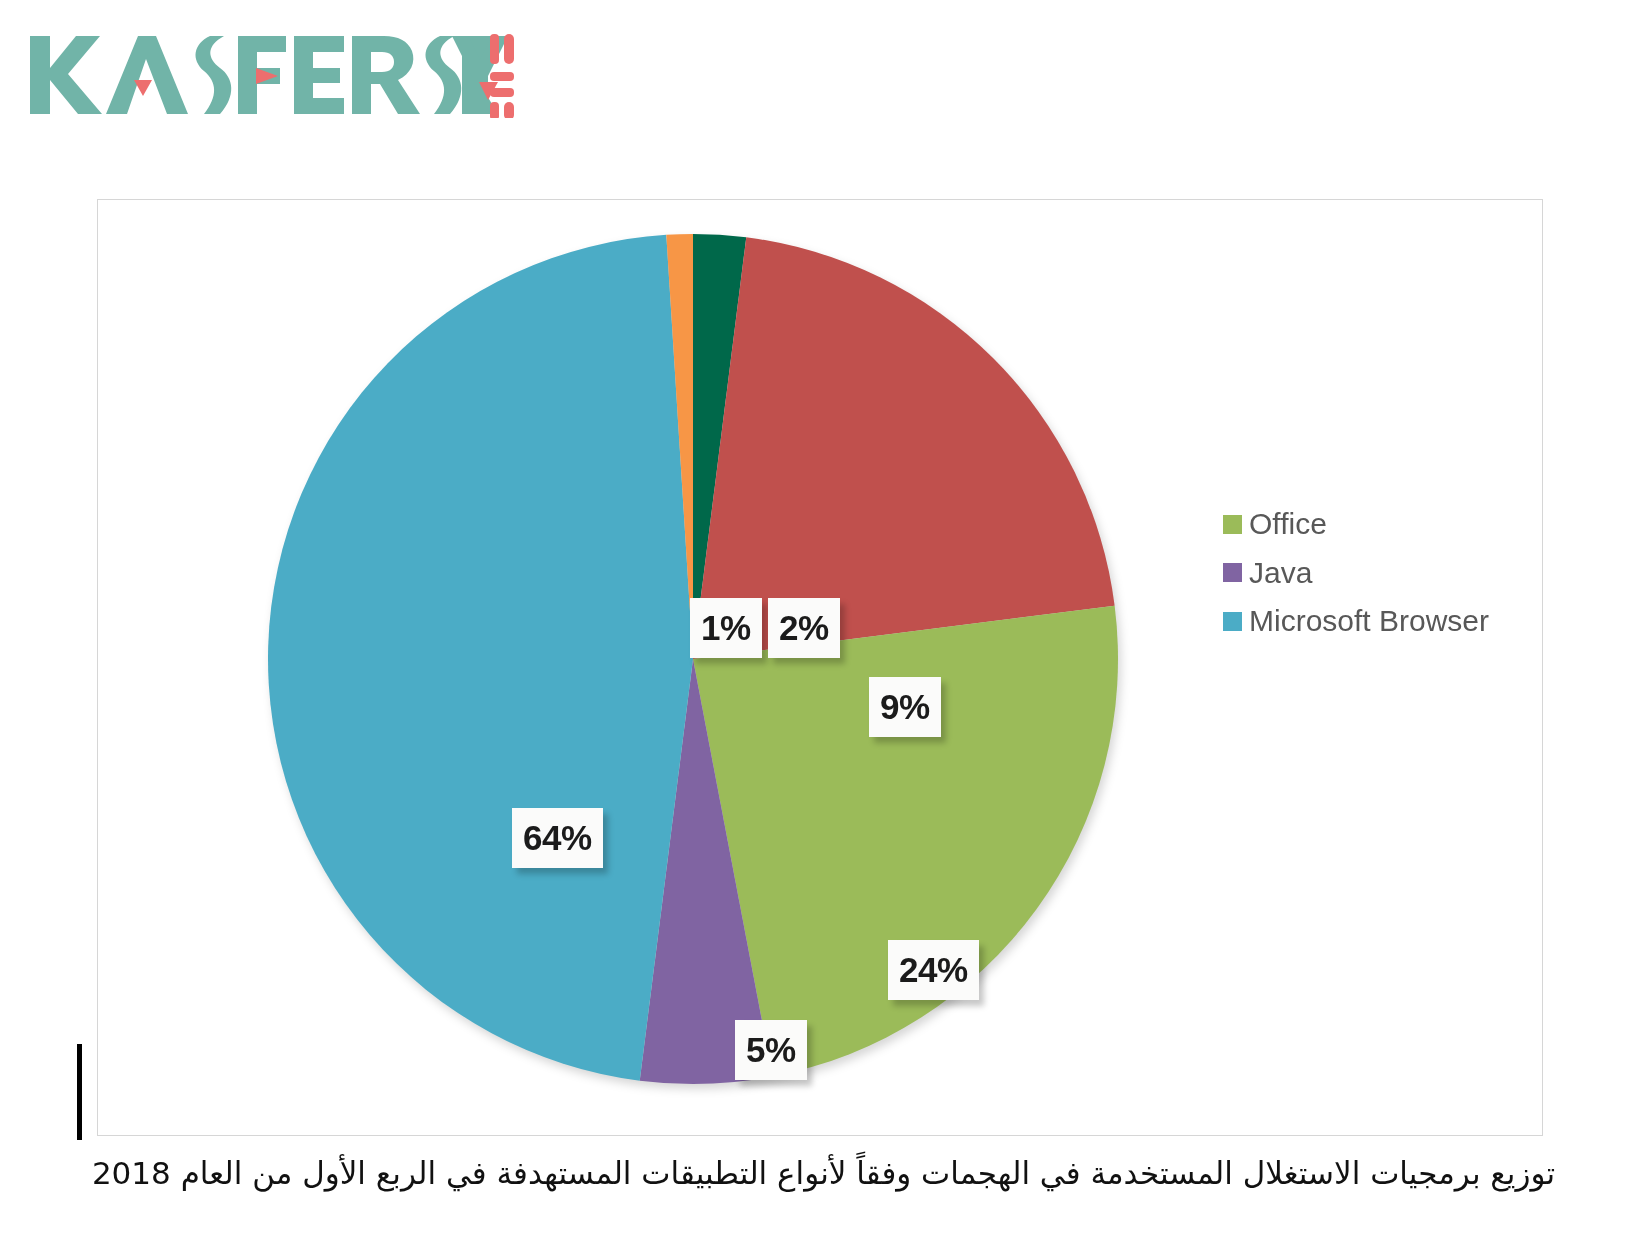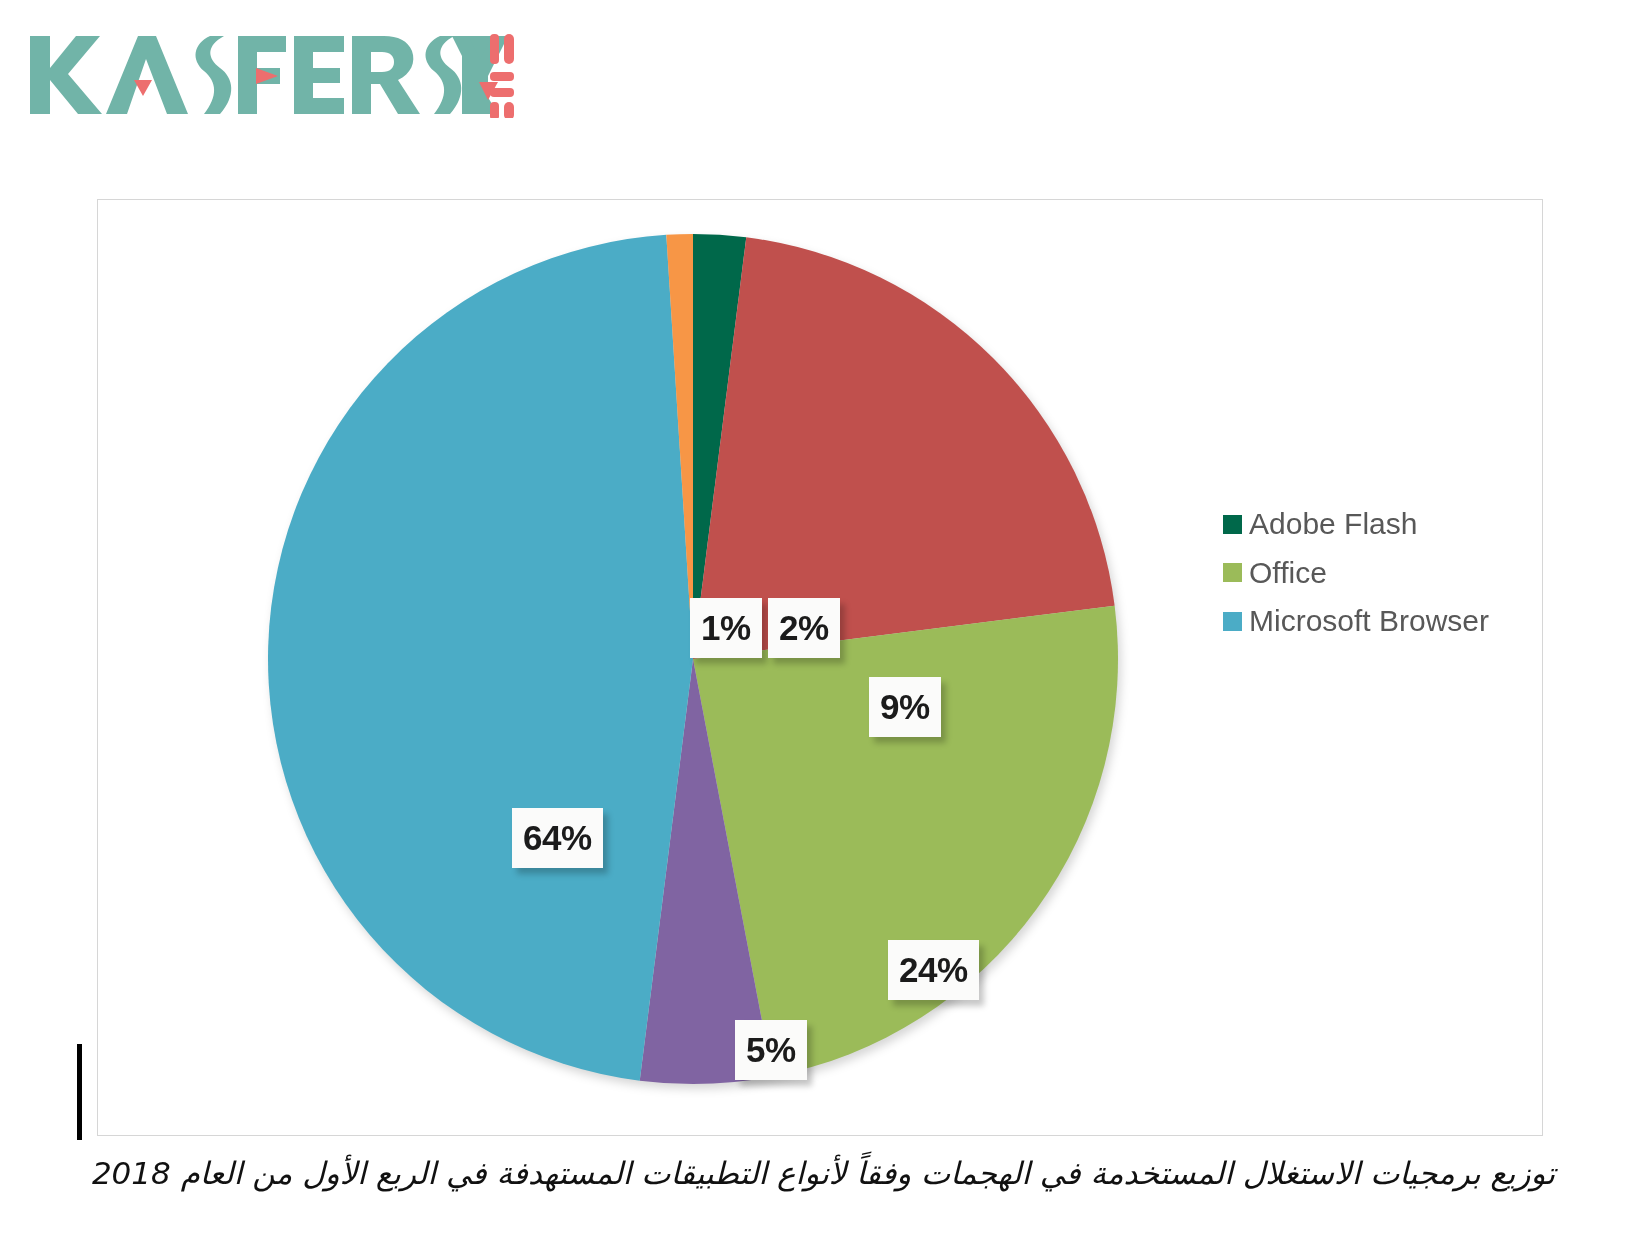--- a/index.html
+++ b/index.html
@@ -102,21 +102,20 @@
     background: #000000;
   }
   #caption {
     position: absolute;
     left: 0;
     right: 0;
     top: 1155px;
     text-align: center;
     direction: rtl;
     font-family: "DejaVu Sans", sans-serif;
-    font-style: italic;
     font-size: 31px;
     color: #111111;
     padding: 0 90px;
     line-height: 1.2;
   }
 </style>
 </head>
 <body>
 
 <div id="logo">
@@ -178,26 +177,26 @@
       <div class="data-label" style="left: 592px; top: 398px;">1%</div>
       <div class="data-label" style="left: 670px; top: 398px;">2%</div>
       <div class="data-label" style="left: 771px; top: 477px;">9%</div>
       <div class="data-label" style="left: 414px; top: 608px;">64%</div>
       <div class="data-label" style="left: 790px; top: 740px;">24%</div>
       <div class="data-label" style="left: 637px; top: 820px;">5%</div>
     </div>
 
   <div id="legend">
     <div class="legend-item">
-      <span class="legend-swatch" style="background: rgb(0, 104, 74);"></span>
-      <span class="legend-label">Adobe Flash</span>
-    </div>
-    <div class="legend-item">
       <span class="legend-swatch" style="background: rgb(155, 187, 89);"></span>
       <span class="legend-label">Office</span>
+    </div>
+    <div class="legend-item">
+      <span class="legend-swatch" style="background: rgb(128, 100, 162);"></span>
+      <span class="legend-label">Java</span>
     </div>
     <div class="legend-item">
       <span class="legend-swatch" style="background: rgb(75, 172, 198);"></span>
       <span class="legend-label">Microsoft Browser</span>
     </div>
   </div>
 </div>
 
 <div id="caption-bar"></div>
 <div id="caption">توزيع برمجيات الاستغلال المستخدمة في الهجمات وفقاً لأنواع التطبيقات المستهدفة في الربع الأول من العام 2018</div>

